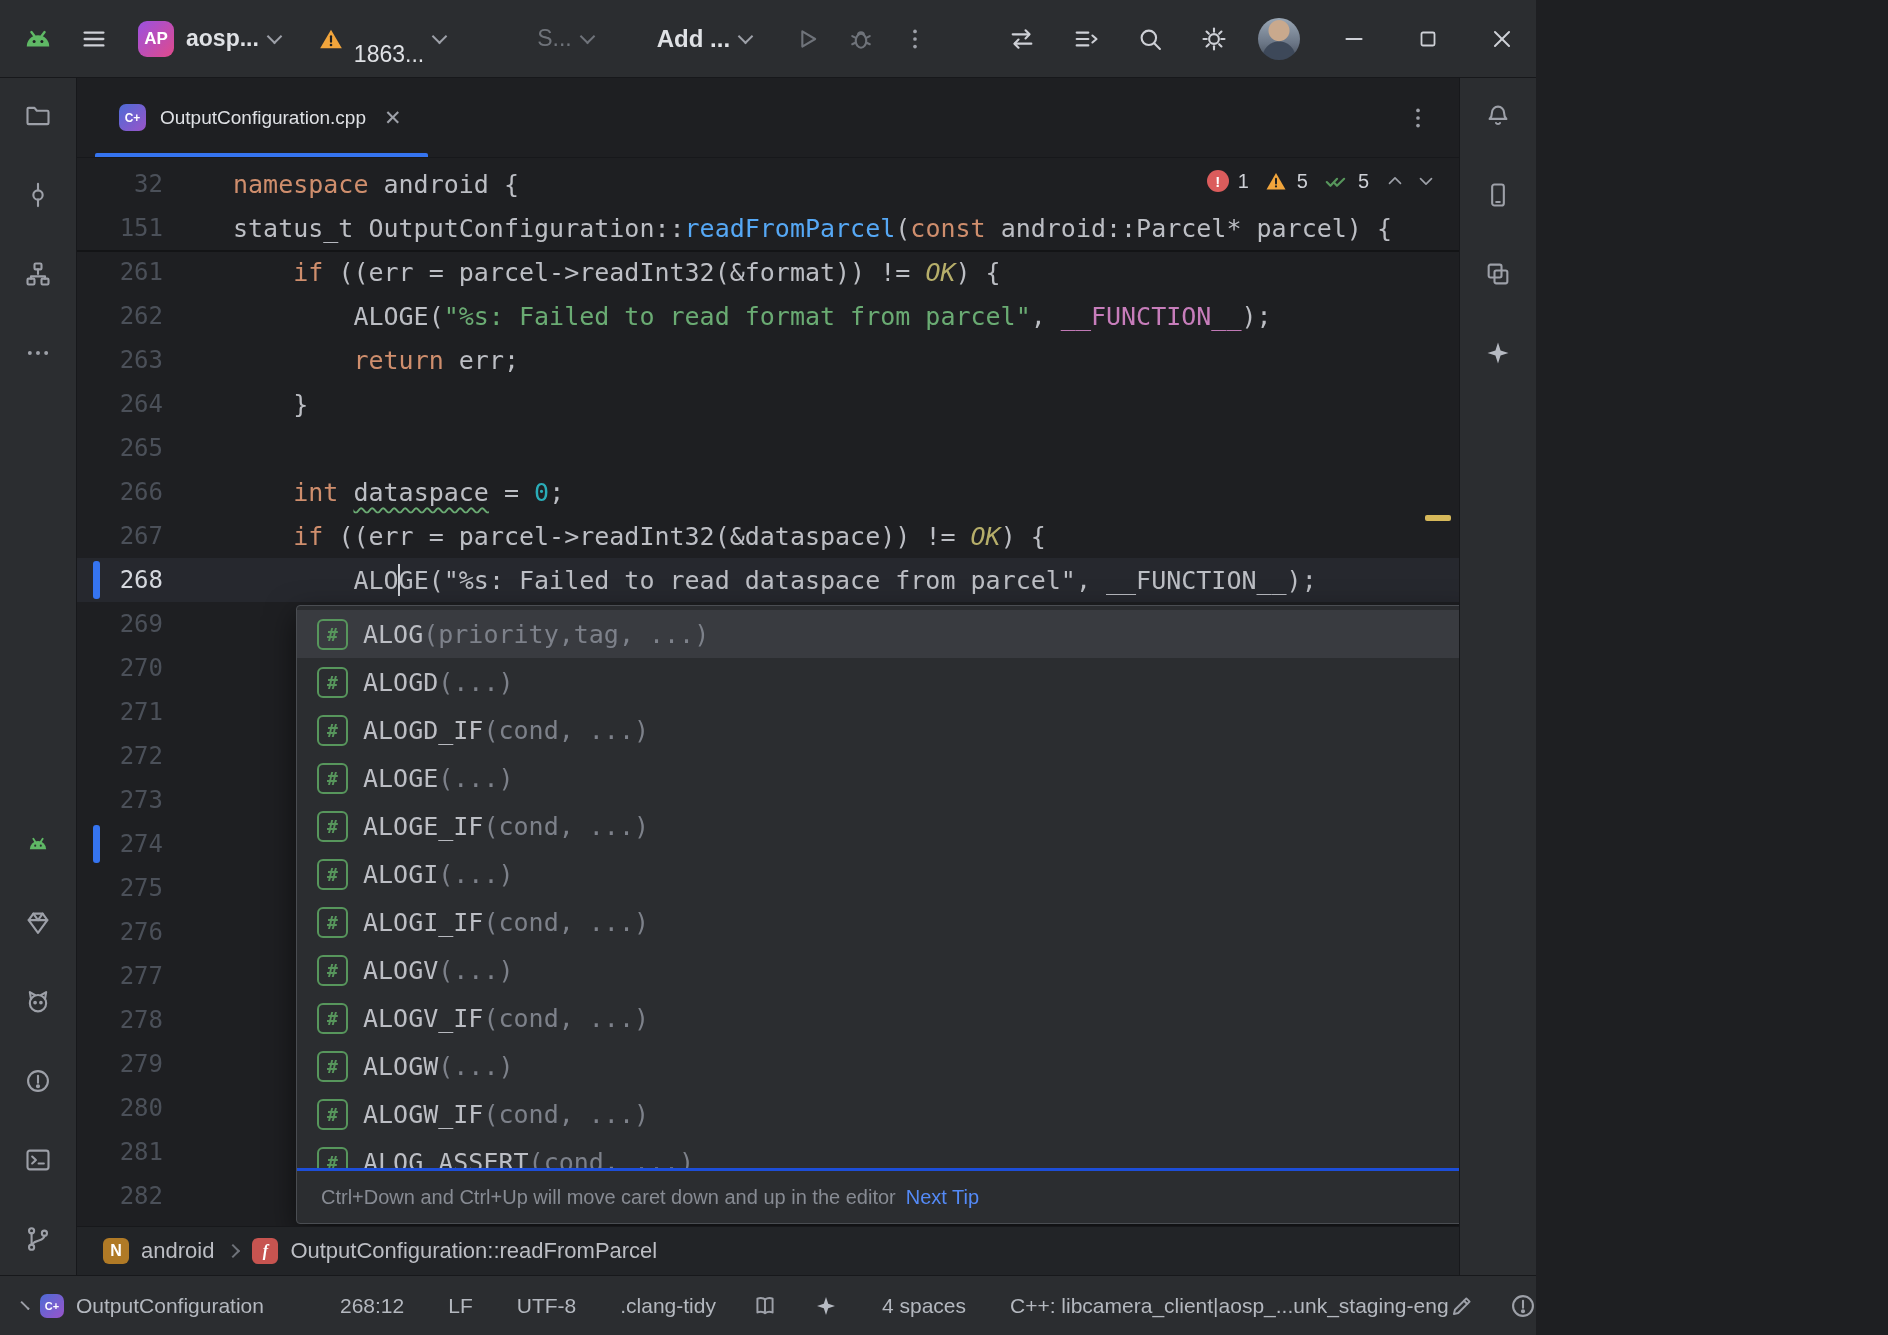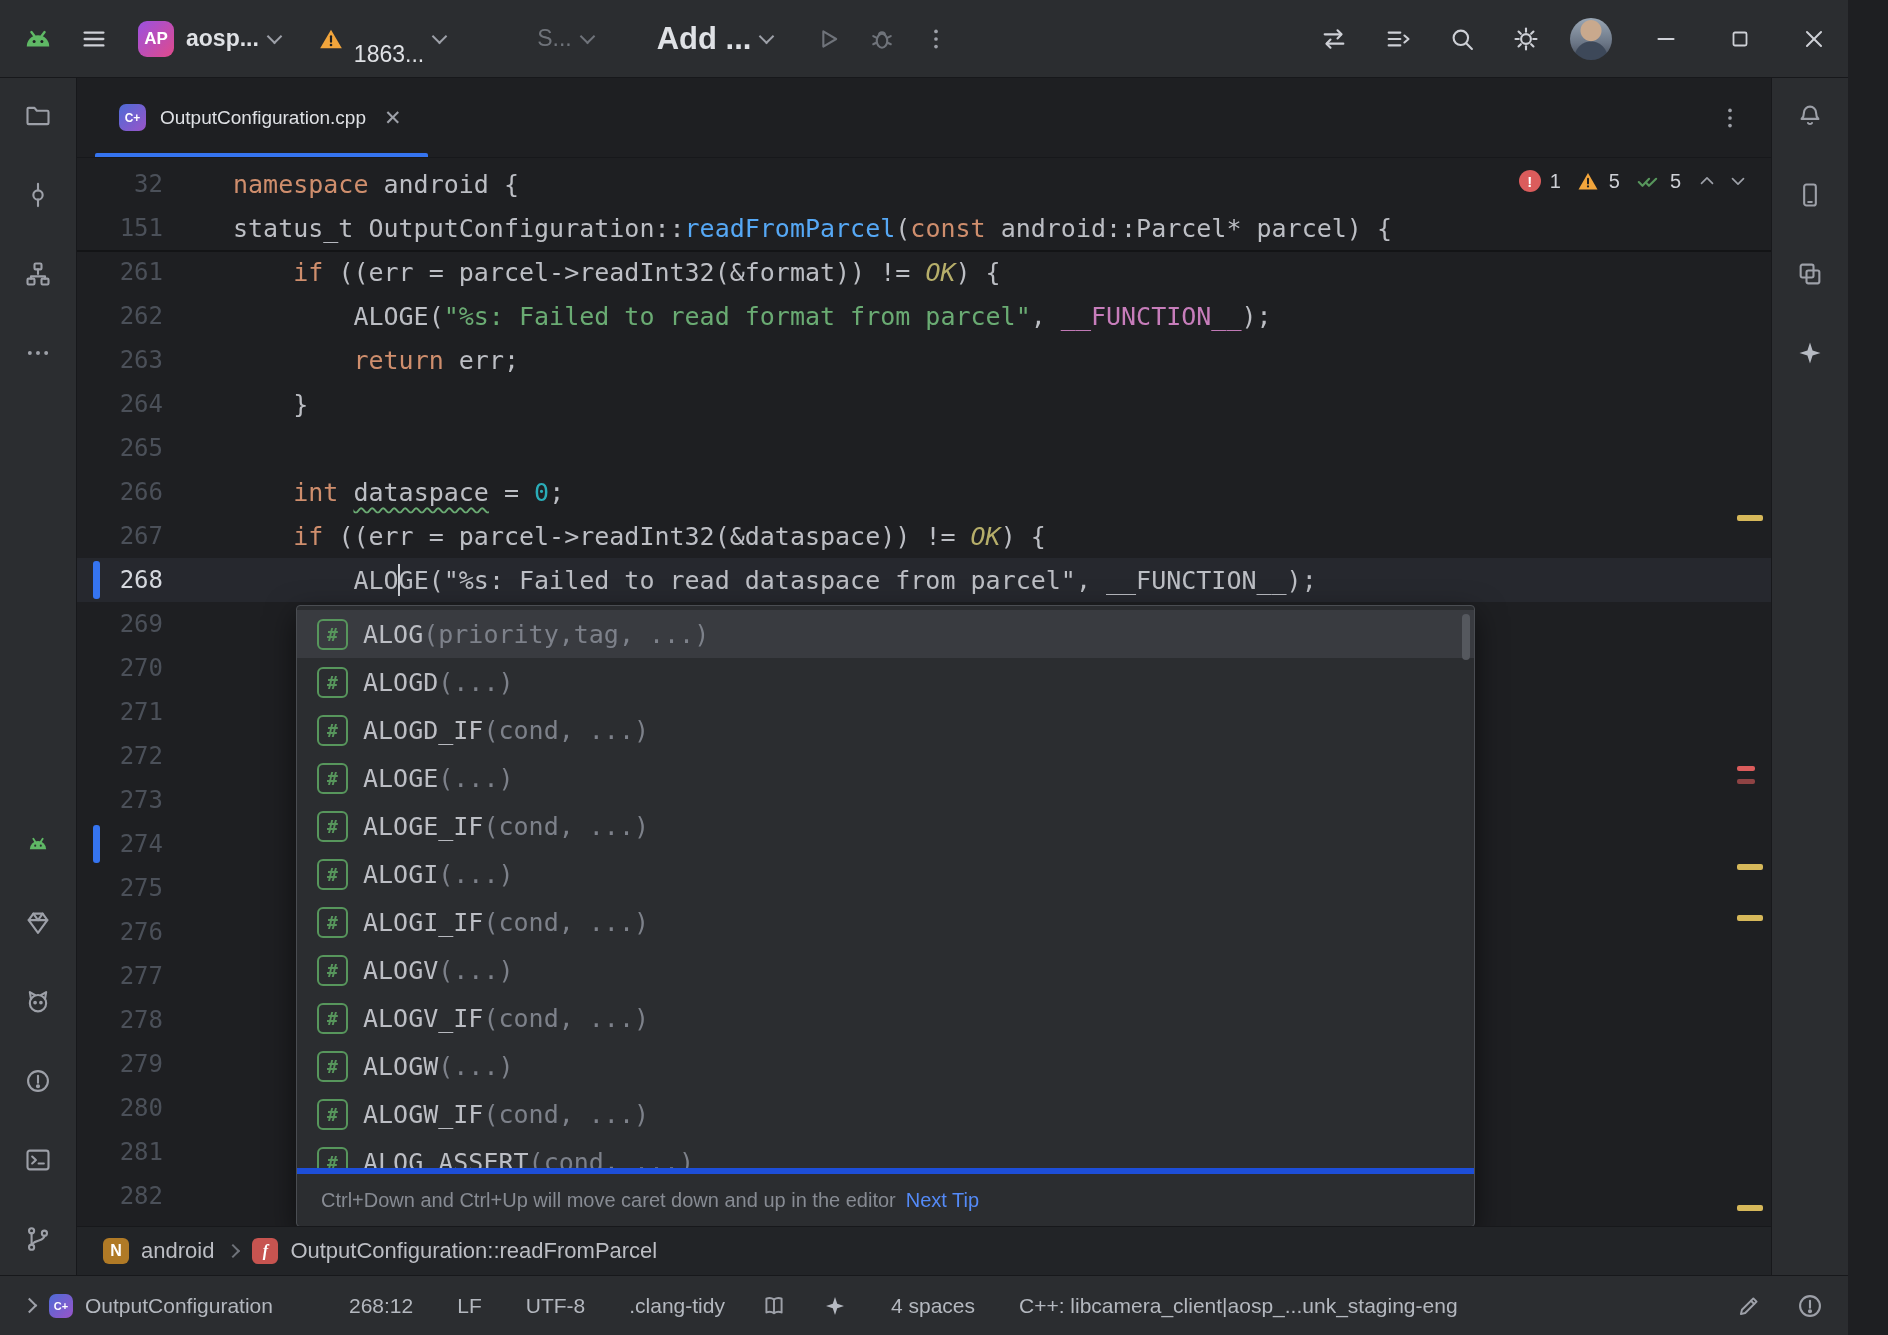--- a/index.html
+++ b/index.html
@@ -1,31 +1,31 @@
 <!DOCTYPE html>
 <html><head>
 <meta charset="utf-8">
 <title>OutputConfiguration.cpp</title>
 <style>
   html,body{margin:0;padding:0;overflow:hidden;}
   body{width:1888px;height:1335px;background:#1E1F22;font-family:"Liberation Sans",sans-serif;color:#CED0D6;}
-  .window{width:1848px;height:1335px;display:flex;flex-direction:column;}
+  .window{width:1536px;height:1335px;display:flex;flex-direction:column;}
   svg{display:block;}
   .ic{stroke:#9DA0A8;fill:none;stroke-width:1.8;stroke-linecap:round;stroke-linejoin:round;}
 
   
   .titlebar{height:77px;flex:0 0 77px;background:#2B2D30;display:flex;align-items:center;padding:0 20px;border-bottom:1px solid #17181B;}
   .tb-group{display:flex;align-items:center;}
   .chev{width:9px;height:9px;border-right:2px solid #9DA0A8;border-bottom:2px solid #9DA0A8;transform:rotate(45deg);margin-top:-5px;margin-left:10px;}
   .chev.dim{border-color:#6F737A;}
   .ap-badge{width:36px;height:36px;border-radius:9px;background:linear-gradient(135deg,#9B51E0,#E04A8B);color:#fff;font-weight:bold;font-size:17px;display:flex;align-items:center;justify-content:center;}
   .proj-name{margin-left:12px;font-size:23px;font-weight:600;color:#DFE1E5;}
   .branch-name{margin-left:10px;font-size:23px;color:#DFE1E5;margin-top:32px;}
   .dim-text{font-size:23px;color:#6F737A;}
-  .add-text{font-size:31px;color:#DFE1E5;font-weight:600;}
+  .add-text{font-size:24px;color:#DFE1E5;font-weight:600;}
   .avatar{width:42px;height:42px;border-radius:50%;margin-left:30px;background:
      radial-gradient(circle at 50% 30%, #c9a98d 0 10px, transparent 11px),
      radial-gradient(circle at 50% 95%, #3d4859 0 16px, transparent 17px),
      linear-gradient(180deg,#9aa7b5 0%,#6b7686 60%,#444c59 100%);}
   .winbtn{margin-left:46px;display:flex;align-items:center;justify-content:center;width:28px;height:28px;}
 
   
   .main{flex:1;display:flex;min-height:0;}
   .strip{width:76px;flex:0 0 76px;background:#2B2D30;display:flex;flex-direction:column;align-items:center;padding:16px 0 14px 0;}
   .strip.left{border-right:1px solid #17181B;}
@@ -77,21 +77,21 @@
 
   
   .popup{position:absolute;left:219px;top:447px;width:1177px;background:#2B2D30;border:1px solid #4A4D52;border-radius:4px;box-shadow:0 10px 30px rgba(0,0,0,.55);z-index:5;}
   .cmp-list{height:558px;overflow:hidden;position:relative;padding-top:4px;}
   .cmp-item{height:48px;display:flex;align-items:center;padding:0 20px;font-family:"DejaVu Sans Mono",monospace;font-size:25px;}
   .cmp-item.selected{background:#393B40;}
   .cmp-icon{width:27px;height:27px;flex:0 0 27px;border:2px solid #57965C;border-radius:6px;color:#57965C;font-size:18px;font-weight:bold;display:flex;align-items:center;justify-content:center;margin-right:15px;font-family:"DejaVu Sans Mono",monospace;}
   .cmp-name{color:#BCBEC4;}
   .cmp-params{color:#7D818A;}
   .cmp-scroll{position:absolute;right:4px;top:8px;width:8px;height:46px;border-radius:4px;background:#55585E;}
-  .popup-tip{height:52px;border-top:6px solid #1d4ed8;display:flex;align-items:center;padding:0 24px;font-size:20px;color:#878B93;}
+  .popup-tip{height:52px;border-top:3px solid #1d4ed8;display:flex;align-items:center;padding:0 24px;font-size:20px;color:#878B93;}
   .popup-tip .link{color:#548AF7;margin-left:10px;}
 
   
   .breadcrumbs{height:48px;flex:0 0 48px;background:#222427;border-top:1px solid #17181B;display:flex;align-items:center;padding:0 26px;font-size:22px;color:#BCBEC4;gap:12px;}
   .bc-icon{width:26px;height:26px;border-radius:6px;color:#fff;font-size:16px;font-weight:bold;display:flex;align-items:center;justify-content:center;}
   .bc-icon.ns{background:#B07A26;}
   .bc-icon.fn{background:#C75450;font-style:italic;font-family:"Liberation Serif",serif;}
   .bc-sep{width:8px;height:8px;border-right:2px solid #6F737A;border-bottom:2px solid #6F737A;transform:rotate(-45deg);margin:0 2px;}
 
   

